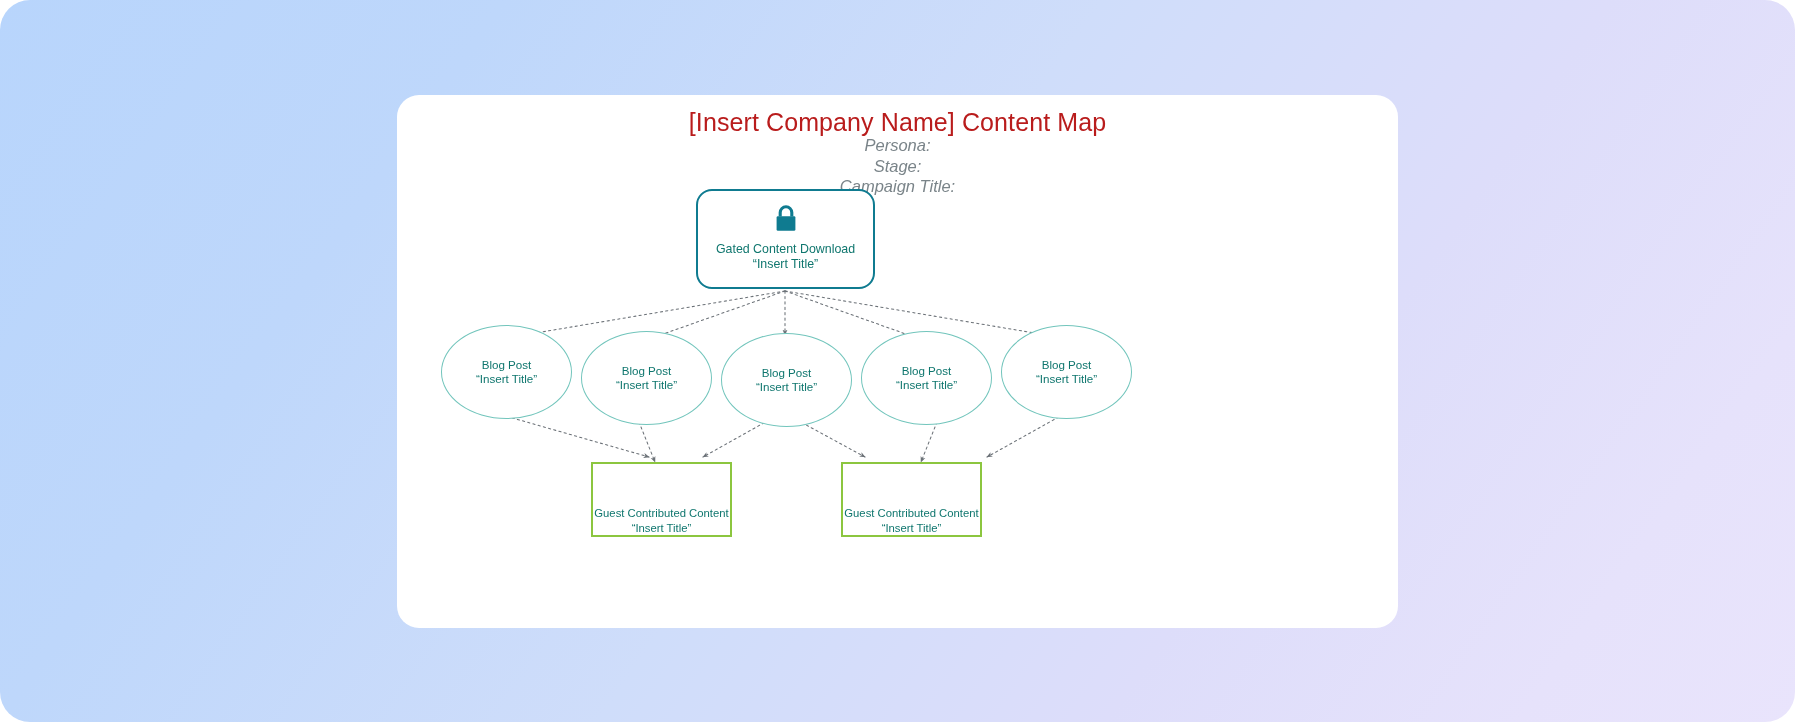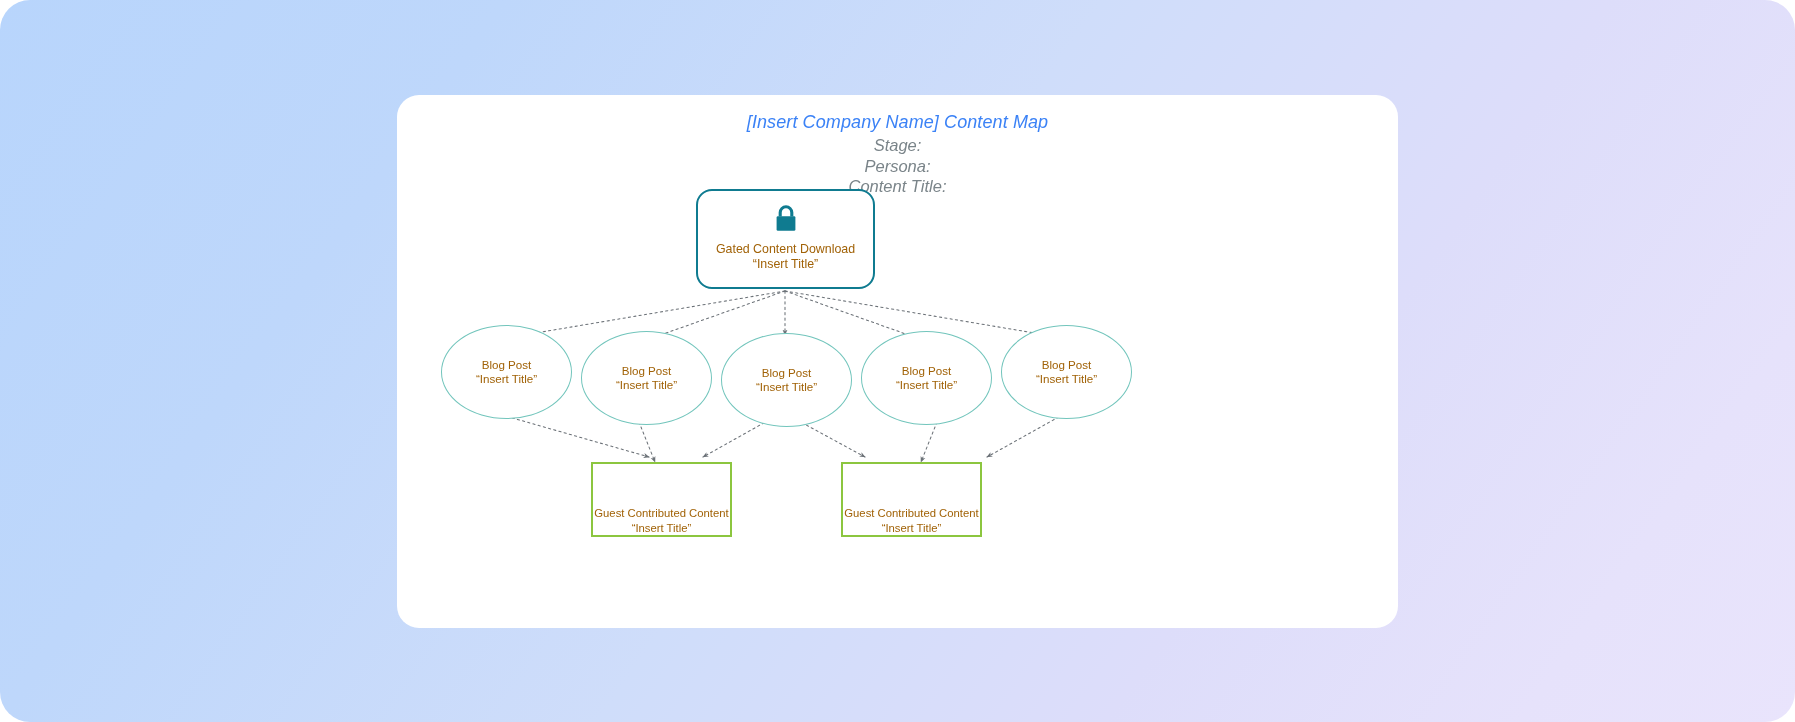--- a/index.html
+++ b/index.html
@@ -34,26 +34,25 @@
   
   #header-block {
     position: absolute;
     left: 0;
     top: 0;
     width: 100%;
     text-align: center;
     padding-top: 14px;
   }
   #map-title {
-    font-size: 18px;
-    color: #3b82f6;
+    font-size: 25px;
+    color: #b91c1c;
     letter-spacing: .1px;
     line-height: 26px;
     font-weight: 400;
-    font-style: italic;
   }
   .meta-line {
     font-size: 16.5px;
     color: #7a8489;
     font-style: italic;
     line-height: 20.5px;
     font-weight: 400;
   }
 
   
@@ -85,21 +84,21 @@
     height: 30px;
     margin-top: -2px;
     margin-bottom: 8px;
     display: flex;
     align-items: center;
     justify-content: center;
   }
   .node-text {
     font-size: 12.4px;
     line-height: 15.5px;
-    color: #a16207;
+    color: #0f766e;
     text-align: center;
     font-weight: 400;
   }
 
   
   .blog-node {
     position: absolute;
     width: 131px;
     height: 94px;
     border: 1.9px solid #72c5bc;
@@ -137,23 +136,23 @@
 </style>
 </head>
 <body>
 
 <div id="app-frame">
 
   <div id="diagram-card">
 
     <div id="header-block">
       <div id="map-title">[Insert Company Name] Content Map</div>
+      <div class="meta-line">Persona:</div>
       <div class="meta-line">Stage:</div>
-      <div class="meta-line">Persona:</div>
-      <div class="meta-line">Content Title:</div>
+      <div class="meta-line">Campaign Title:</div>
     </div>
 
     <svg id="connector-layer" viewBox="0 0 1001 533" width="1001" height="533" xmlns="http://www.w3.org/2000/svg">
       <defs>
         <marker id="arrowhead" markerWidth="7" markerHeight="7" refX="5.4" refY="3" orient="auto" markerUnits="userSpaceOnUse">
           <path d="M0,0.5 L6,3 L0,5.5 L1.6,3 Z" fill="#6b7177"></path>
         </marker>
       </defs>
 
       <g stroke="#6b7177" stroke-width="1.05" stroke-dasharray="2.2 3.2" fill="none" marker-end="url(#arrowhead)" stroke-linecap="round">

